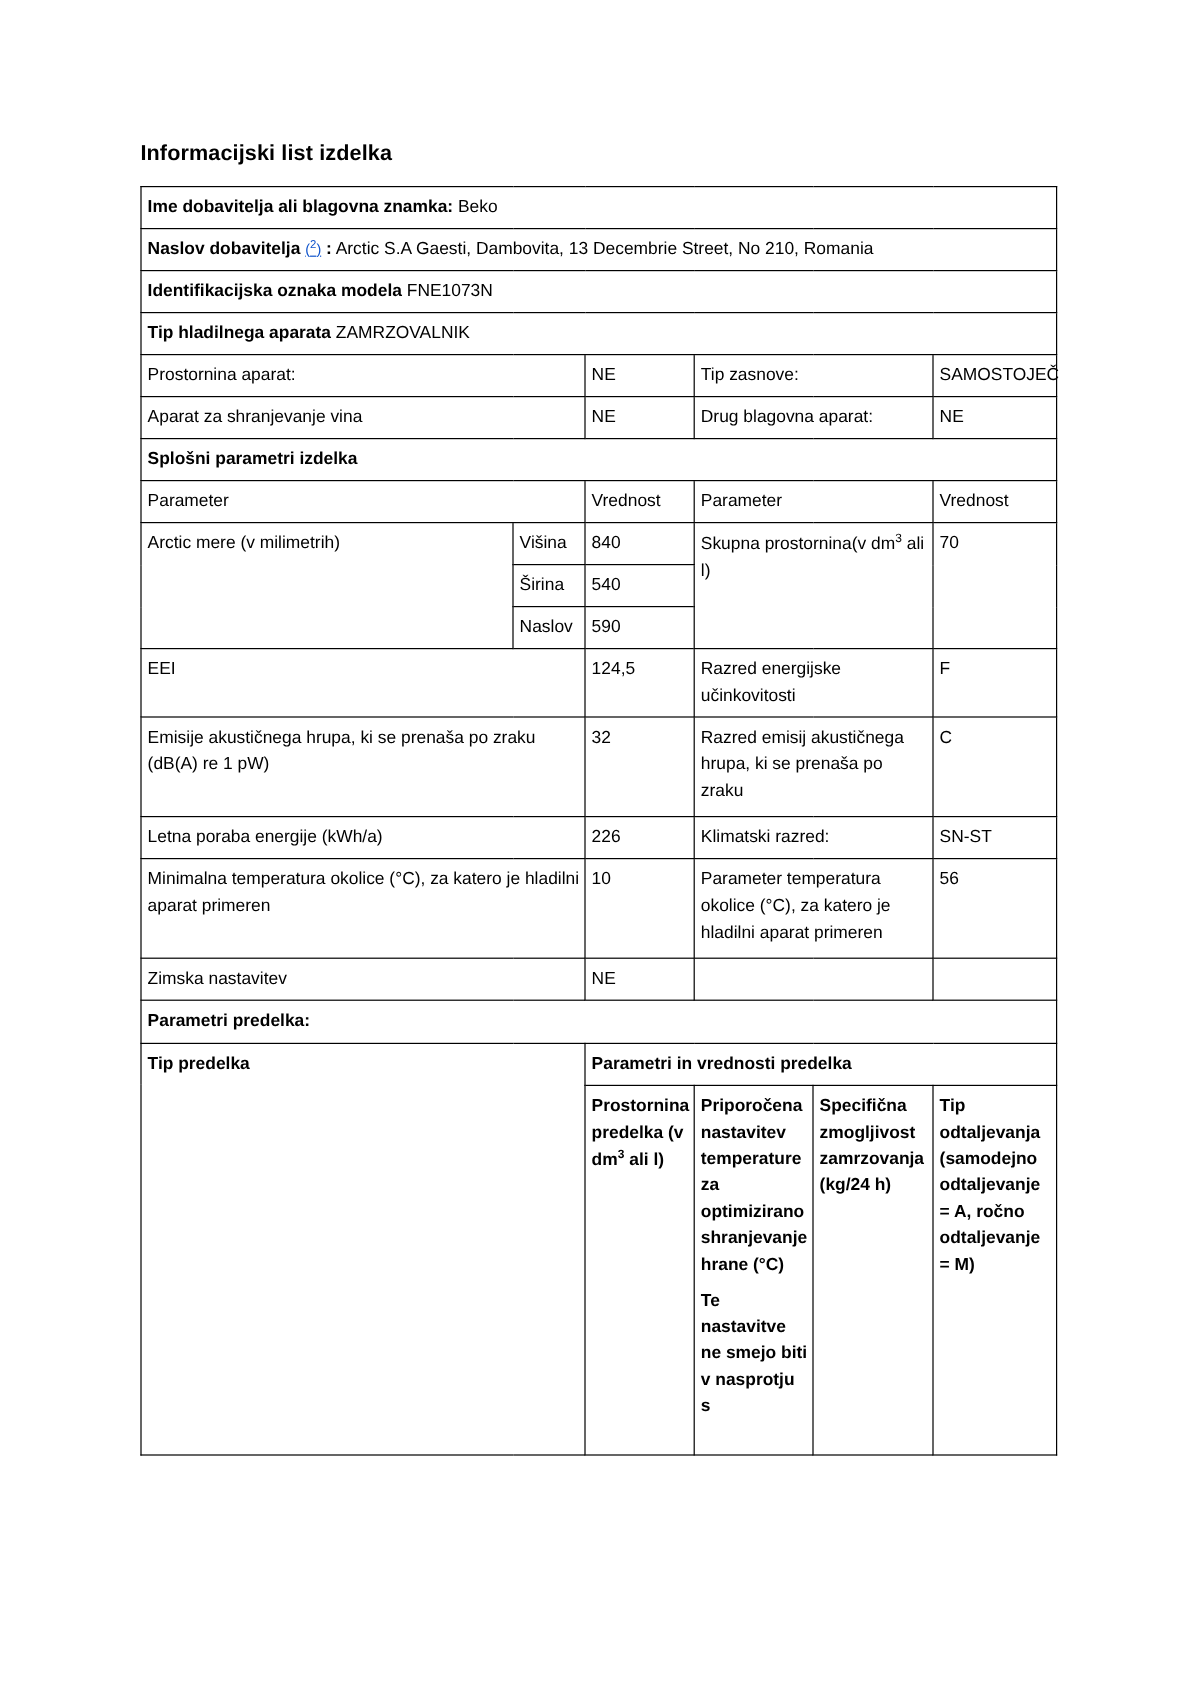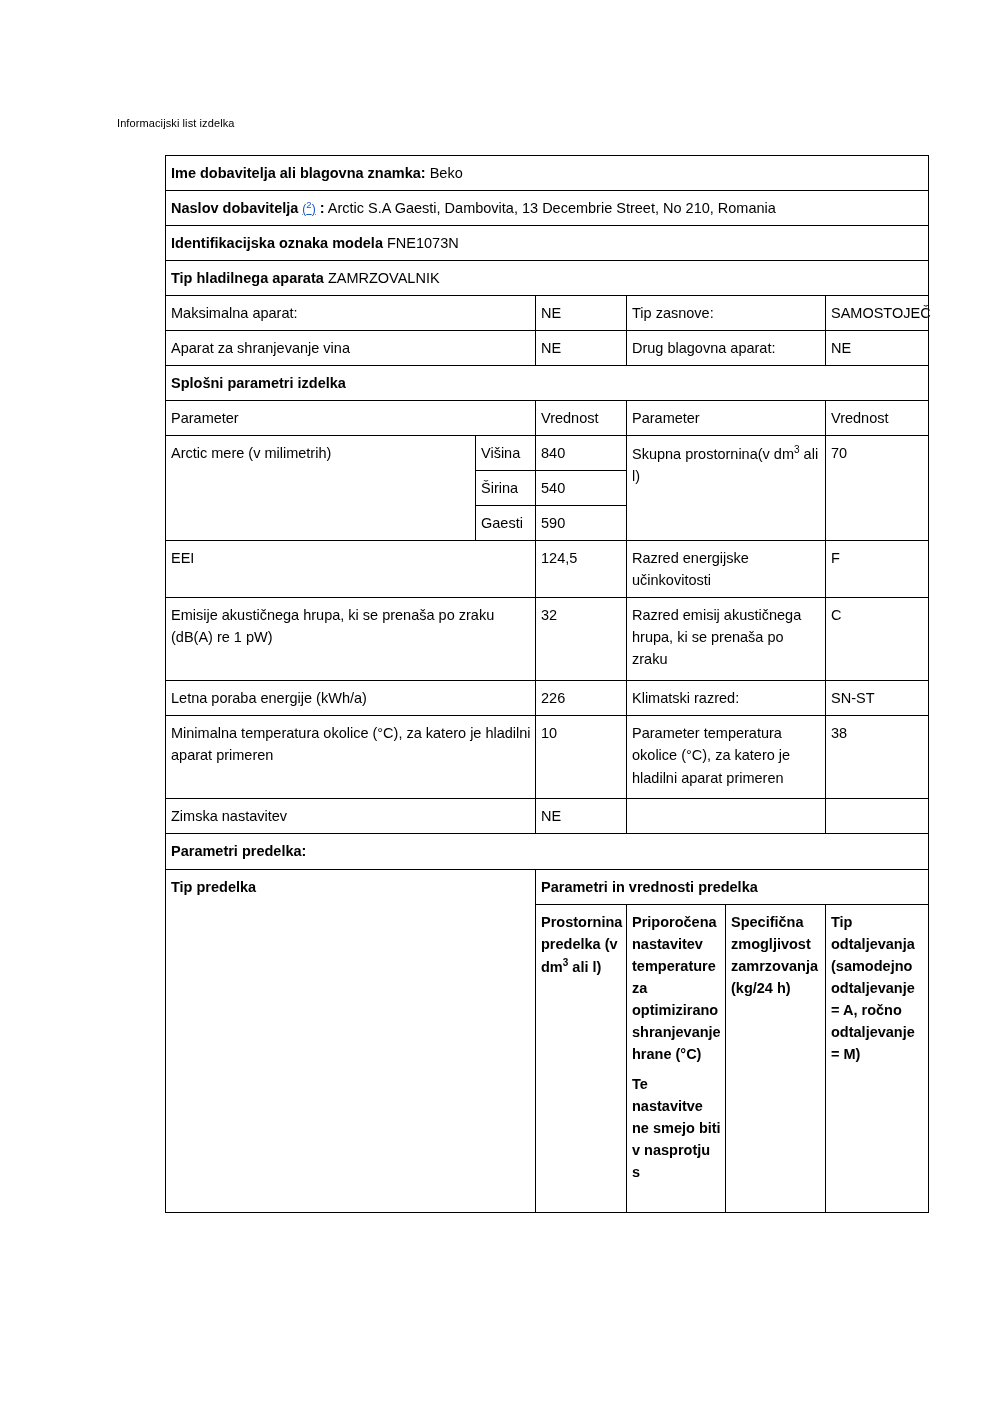--- a/index.html
+++ b/index.html
@@ -20,33 +20,32 @@
     position: absolute;
     left: 0; top: 0;
     width: 1000px;
     height: 1414px;
   }
 
   .doc-title {
     position: absolute;
     left: 117px;
     top: 117px;
-    font-size: 11px;
-    font-weight: normal;
+    font-size: 18px;
+    font-weight: bold;
     letter-spacing: 0.1px;
   }
 
   table.sheet {
     position: absolute;
     left: 117px;
     top: 155px;
     width: 763px;
     border-collapse: collapse;
     table-layout: fixed;
-    margin-left: 48px;
   }
 
   table.sheet td {
     border: 1.3px solid #000000;
     padding: 6px 4px 6px 5px;
     font-size: 14.5px;
     line-height: 1.52;
     vertical-align: top;
     overflow: visible;
     white-space: normal;
@@ -142,21 +141,21 @@
       </tr>
 
       <tr>
         <td colspan="6">
           <span class="lbl">Tip hladilnega aparata</span>
           <span class="val">ZAMRZOVALNIK</span>
         </td>
       </tr>
 
       <tr>
-        <td colspan="2">Maksimalna aparat:</td>
+        <td colspan="2">Prostornina aparat:</td>
         <td>NE</td>
         <td colspan="2">Tip zasnove:</td>
         <td class="overflow-right">
             <span>SAMOSTOJEČ</span>
           </td>
       </tr>
 
       <tr>
         <td colspan="2">Aparat za shranjevanje vina</td>
         <td>NE</td>
@@ -183,21 +182,21 @@
           <span>ali l)</span></td>
         <td rowspan="3">70</td>
       </tr>
 
       <tr>
         <td class="nowrapcell">Širina</td>
         <td>540</td>
       </tr>
 
       <tr>
-        <td class="nowrapcell" style="padding-right:0">Gaesti</td>
+        <td class="nowrapcell" style="padding-right:0">Naslov</td>
         <td>590</td>
       </tr>
 
       <tr>
         <td colspan="2" style="height:44px">EEI</td>
         <td>124,5</td>
         <td colspan="2">Razred energijske učinkovitosti</td>
         <td>F</td>
       </tr>
 
@@ -214,21 +213,21 @@
         <td colspan="2">Klimatski razred:</td>
         <td>SN-ST</td>
       </tr>
 
       <tr>
         <td colspan="2" style="height:70px" class="nowrapcell">
             <span style="display:block;white-space:normal">Minimalna temperatura okolice (°C), za katero je hladilni aparat primeren</span>
           </td>
         <td>10</td>
         <td colspan="2">Parameter temperatura okolice (°C), za katero je hladilni aparat primeren</td>
-        <td>38</td>
+        <td>56</td>
       </tr>
 
       <tr>
         <td colspan="2">Zimska nastavitev</td>
         <td>NE</td>
         <td colspan="2"></td>
         <td></td>
       </tr>
 
       <tr>

